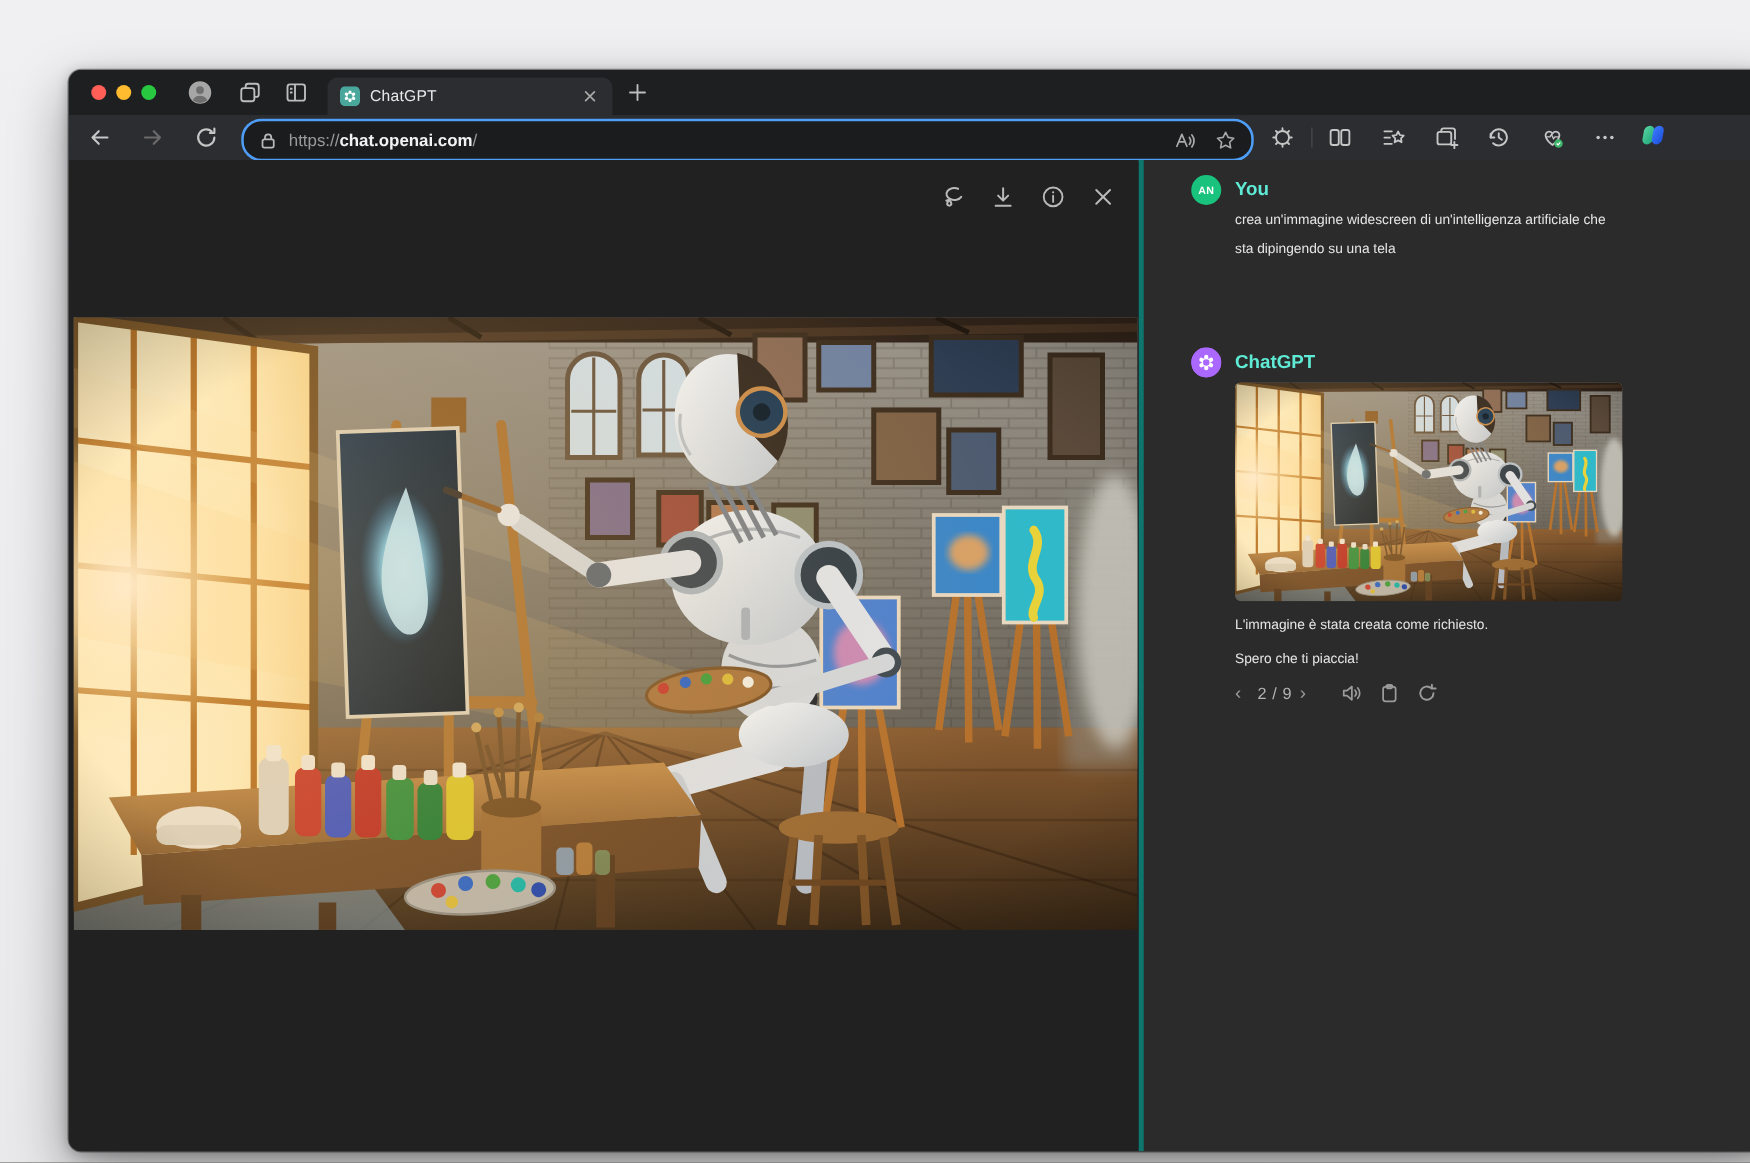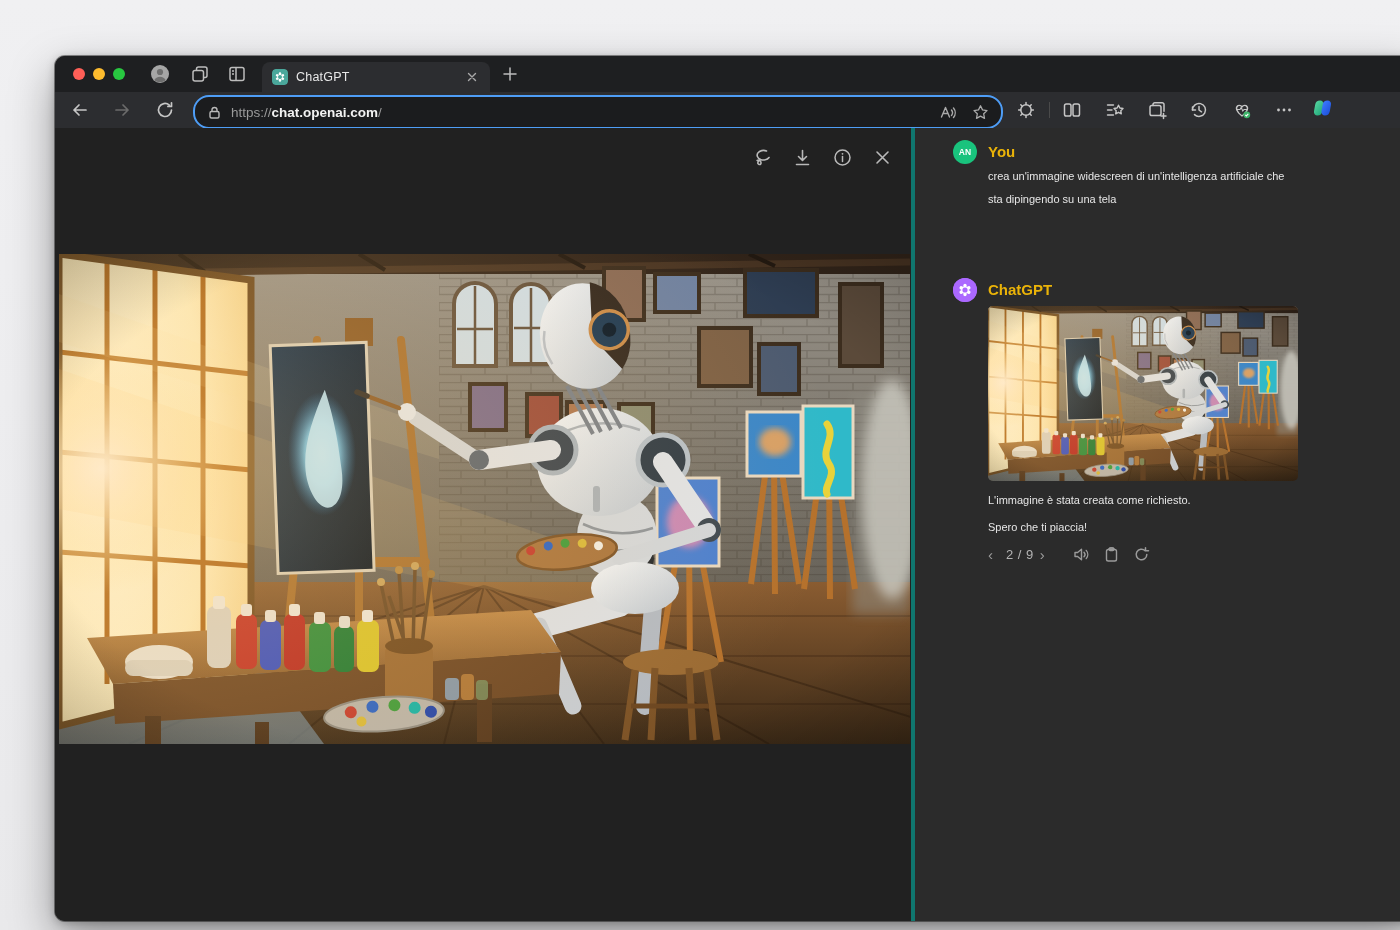--- a/index.html
+++ b/index.html
@@ -36,21 +36,21 @@
   .content{position:absolute;top:72px;left:0;right:0;bottom:0;display:flex;}
   .viewer{position:relative;width:856px;background:#212121;flex:0 0 856px;}
   .viewer-toolbar{position:absolute;top:19px;right:18px;display:flex;gap:19px;color:#b9b9b9;}
   .viewer-toolbar .vt{width:21px;height:21px;} .viewer-toolbar .vt svg{width:21px;height:21px;display:block;}
   .hero{position:absolute;left:4px;top:126px;width:851px;height:490px;display:block;}
   .sidebar{position:relative;flex:1;background:#2b2b2b;border-left:4px solid #0f766e;}
   
   .avatar{position:absolute;width:24px;height:24px;border-radius:50%;display:flex;align-items:center;justify-content:center;}
   .avatar-user{left:38px;top:12px;background:#19c37d;color:#fff;font-size:8.5px;font-weight:700;letter-spacing:.2px;}
   .avatar-asst{left:38px;top:150px;background:#ab68ff;}
-  .msg-author{position:absolute;left:73px;font-size:15px;font-weight:700;color:#eab308;}
+  .msg-author{position:absolute;left:73px;font-size:15px;font-weight:700;color:#5eead4;}
   .author-user{top:15px;} .author-asst{top:153px;}
   .msg-text{position:absolute;left:73px;width:302px;font-size:11px;line-height:23px;color:#e6e6e6;}
   .user-text{top:37px;}
   .thumb{position:absolute;left:73px;top:178px;width:310px;height:175px;border-radius:5px;overflow:hidden;display:block;}
   .asst-line1{top:361px;} .asst-line2{top:388px;}
   .msg-controls{position:absolute;left:73px;top:418px;display:flex;align-items:center;gap:13px;color:#9b9b9b;}
   .pager{display:flex;align-items:center;gap:6px;}
   .pg-btn{width:12px;height:12px;color:#9b9b9b;}
   .pg-label{font-size:13px;color:#b3b3b3;letter-spacing:.5px;}
   .act-ic{width:17px;height:17px;color:#9b9b9b;} .act-ic svg{width:17px;height:17px;display:block;}

